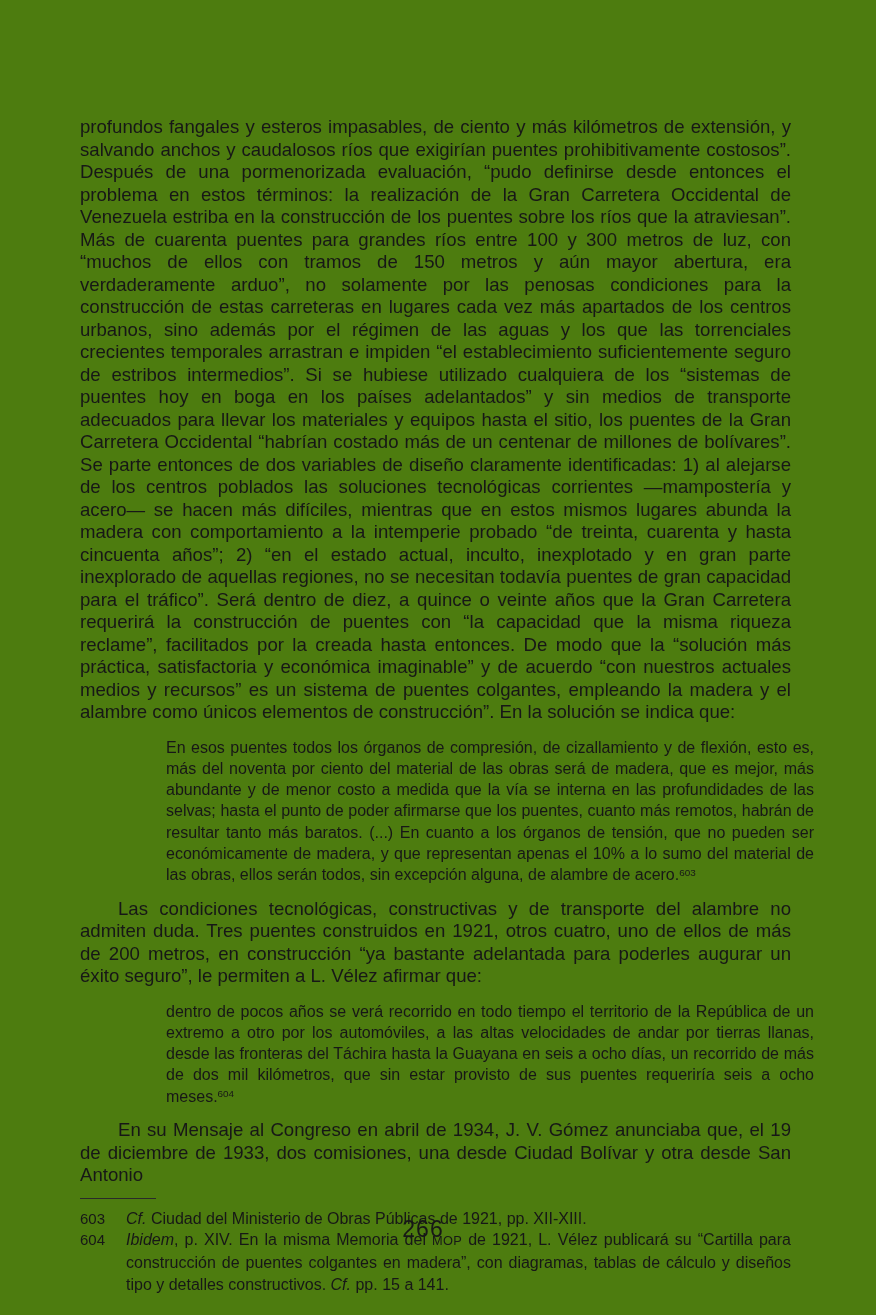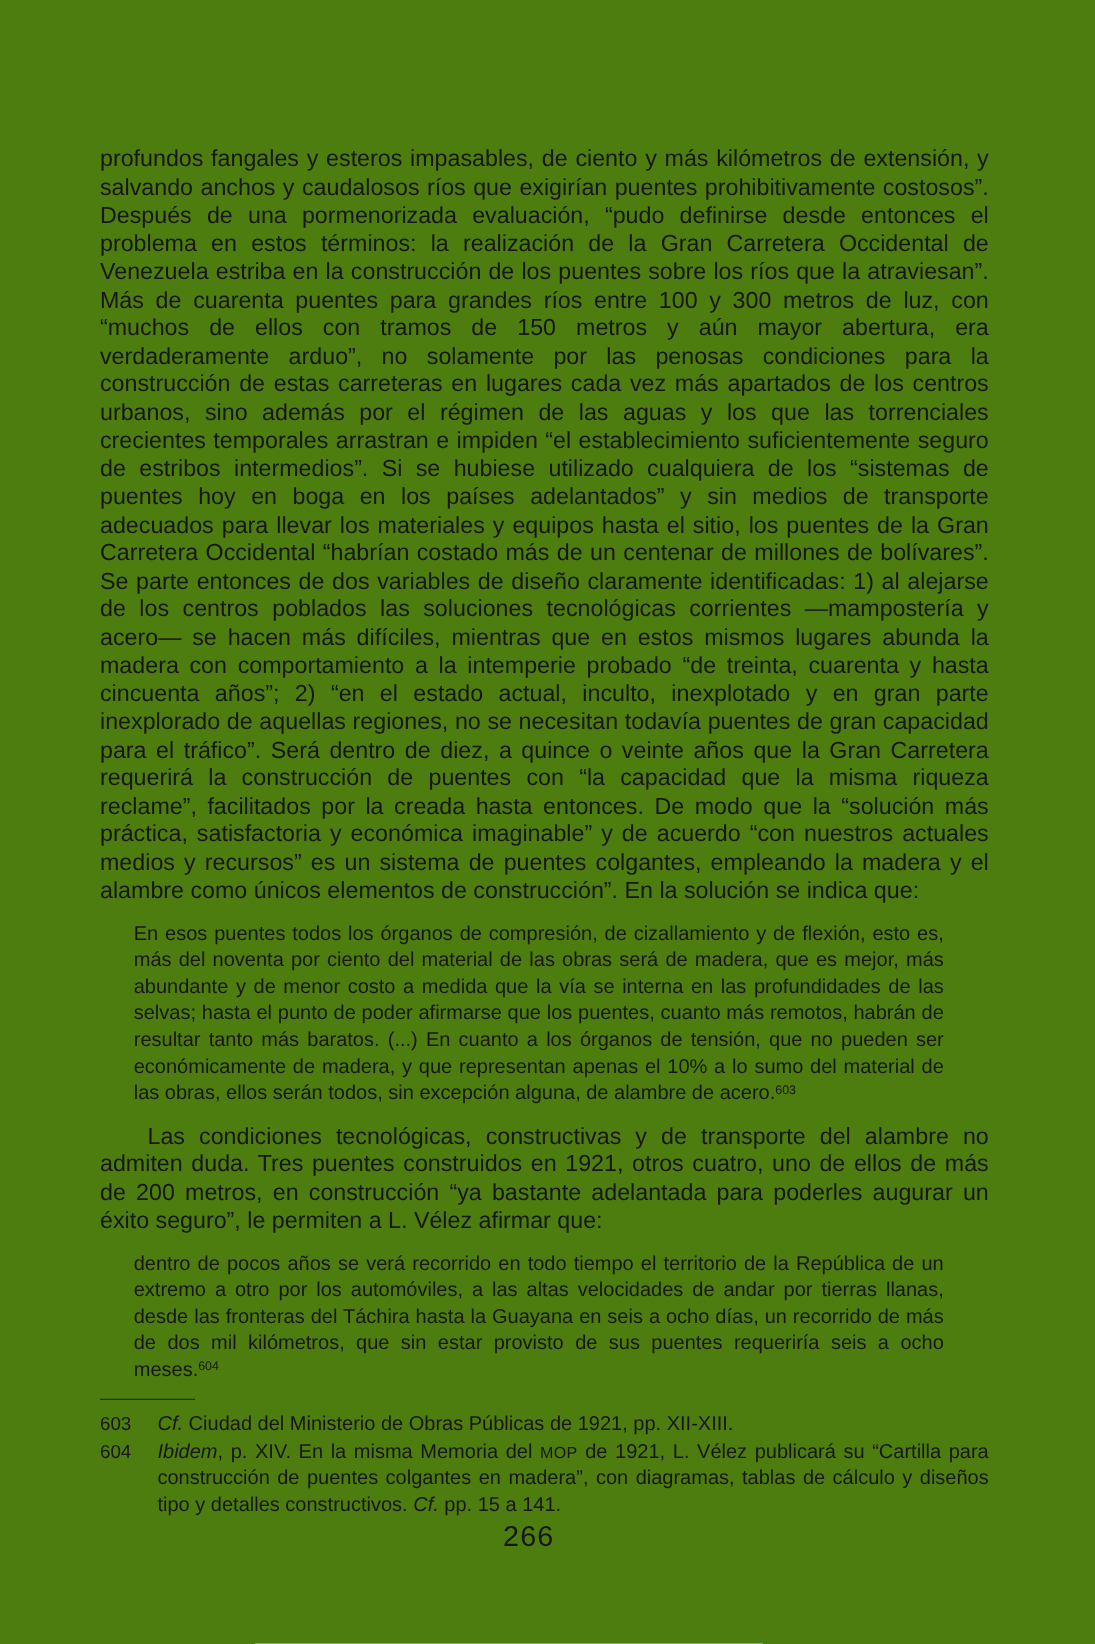--- a/index.html
+++ b/index.html
@@ -28,21 +28,21 @@
     margin: 0;
     font-size: 18.6px;
     line-height: 22.5px;
     text-align: justify;
     text-justify: inter-word;
   }
   .body-para.indent {
     text-indent: 38px;
   }
   .quote {
-    margin: 13px 0 12px 27px;
+    margin: 13px 0 12px 86px;
     width: 648px;
     font-size: 16px;
     line-height: 21.3px;
     text-align: justify;
     text-justify: inter-word;
   }
   .para2 { margin-top: 12px; }
   .para3 { margin-top: 7px; }
   sup.fn-ref {
     font-size: 0.62em;
@@ -95,20 +95,21 @@
   <main class="text-block">
 
     <p class="body-para no-indent">profundos fangales y esteros impasables, de ciento y más kilómetros de extensión, y salvando anchos y caudalosos ríos que exigirían puentes prohibitivamente costosos”. Después de una pormenorizada evaluación, “pudo definirse desde entonces el problema en estos términos: la realización de la Gran Carretera Occidental de Venezuela estriba en la construcción de los puentes sobre los ríos que la atraviesan”. Más de cuarenta puentes para grandes ríos entre 100 y 300 metros de luz, con “muchos de ellos con tramos de 150 metros y aún mayor abertura, era verdaderamente arduo”, no solamente por las penosas condiciones para la construcción de estas carreteras en lugares cada vez más apartados de los centros urbanos, sino además por el régimen de las aguas y los que las torrenciales crecientes temporales arrastran e impiden “el establecimiento suficientemente seguro de estribos intermedios”. Si se hubiese utilizado cualquiera de los “sistemas de puentes hoy en boga en los países adelantados” y sin medios de transporte adecuados para llevar los materiales y equipos hasta el sitio, los puentes de la Gran Carretera Occidental “habrían costado más de un centenar de millones de bolívares”. Se parte entonces de dos variables de diseño claramente identificadas: 1) al alejarse de los centros poblados las soluciones tecnológicas corrientes —mampostería y acero— se hacen más difíciles, mientras que en estos mismos lugares abunda la madera con comportamiento a la intemperie probado “de treinta, cuarenta y hasta cincuenta años”; 2) “en el estado actual, inculto, inexplotado y en gran parte inexplorado de aquellas regiones, no se necesitan todavía puentes de gran capacidad para el tráfico”. Será dentro de diez, a quince o veinte años que la Gran Carretera requerirá la construcción de puentes con “la capacidad que la misma riqueza reclame”, facilitados por la creada hasta entonces. De modo que la “solución más práctica, satisfactoria y económica imaginable” y de acuerdo “con nuestros actuales medios y recursos” es un sistema de puentes colgantes, empleando la madera y el alambre como únicos elementos de construcción”. En la solución se indica que:</p>
 
     <blockquote class="quote"><span>En esos puentes todos los órganos de compresión, de cizallamiento y de flexión, esto es, más del noventa por ciento del material de las obras será de madera, que es mejor, más abundante y de menor costo a medida que la vía se interna en las profundidades de las selvas; hasta el punto de poder afirmarse que los puentes, cuanto más remotos, habrán de resultar tanto más baratos. (...) En cuanto a los órganos de tensión, que no pueden ser económicamente de madera, y que representan apenas el 10% a lo sumo del material de las obras, ellos serán todos, sin excepción alguna, de alambre de acero.</span><sup class="fn-ref">603</sup></blockquote>
 
     <p class="body-para indent para2">Las condiciones tecnológicas, constructivas y de transporte del alambre no admiten duda. Tres puentes construidos en 1921, otros cuatro, uno de ellos de más de 200 metros, en construcción “ya bastante adelantada para poderles augurar un éxito seguro”, le permiten a L. Vélez afirmar que:</p>
 
     <blockquote class="quote"><span>dentro de pocos años se verá recorrido en todo tiempo el territorio de la República de un extremo a otro por los automóviles, a las altas velocidades de andar por tierras llanas, desde las fronteras del Táchira hasta la Guayana en seis a ocho días, un recorrido de más de dos mil kilómetros, que sin estar provisto de sus puentes requeriría seis a ocho meses.</span><sup class="fn-ref">604</sup></blockquote>
 
+    <p class="body-para indent para3">En su Mensaje al Congreso en abril de 1934, J. V. Gómez anunciaba que, el 19 de diciembre de 1933, dos comisiones, una desde Ciudad Bolívar y otra desde San Antonio</p>
 
     <div class="footnote-rule"></div>
 
     <div class="footnotes">
       <div class="footnote">
         <span class="fn-num">603</span>
         <span class="fn-text"><span class="part-italic">Cf.</span><span class="part-normal"> Ciudad del Ministerio de Obras Públicas de 1921, pp. XII-XIII.</span></span>
       </div>
       <div class="footnote">
         <span class="fn-num">604</span>

